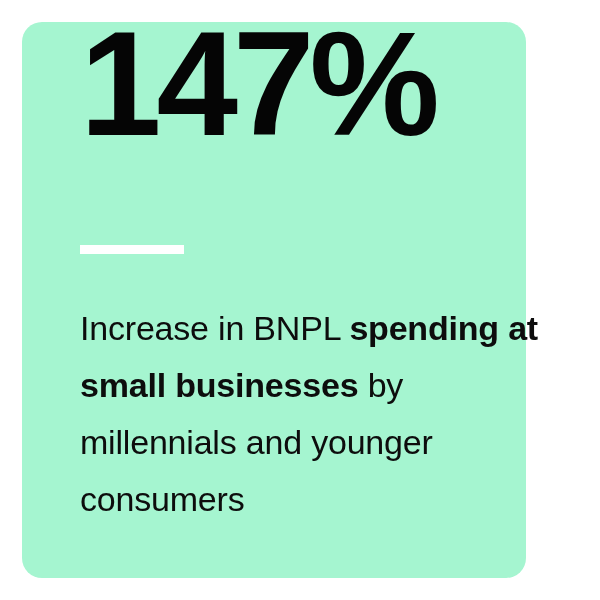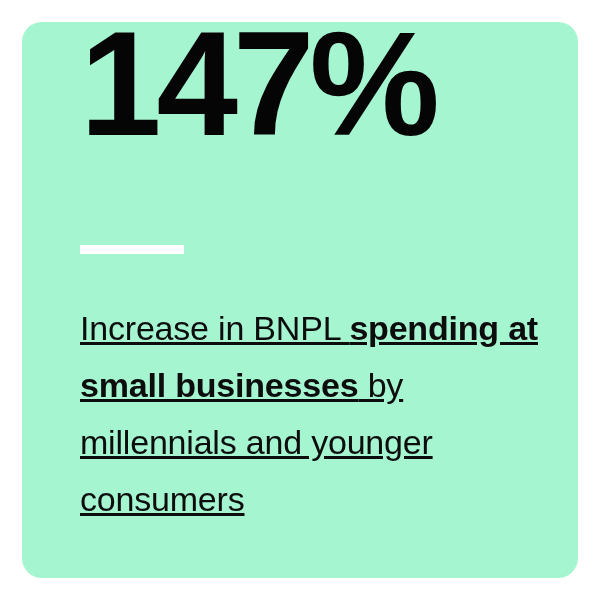--- a/index.html
+++ b/index.html
@@ -22,21 +22,21 @@
     width: 600px;
     height: 600px;
     background: #ffffff;
   }
 
   
   .card {
     position: absolute;
     left: 22px;
     top: 22px;
-    width: 556px;
+    width: 504px;
     height: 556px;
     background: #a5f5d0;
     border-radius: 20px;
     box-sizing: border-box;
   }
 
   
   .stat-value {
     position: absolute;
     left: 58px;          
@@ -70,21 +70,20 @@
     left: 58px;          
     top: 278px;          
     width: 486px;
     margin: 0;
     font-family: "Liberation Sans", "DejaVu Sans", sans-serif;
     font-weight: 400;
     font-size: 34px;
     line-height: 57px;
     letter-spacing: -0.2px;
     color: #0d0d0d;
-    text-decoration: underline;
   }
 
   .stat-desc .em {
     font-weight: 700;
   }
 </style>
 </head>
 <body>
 
 <div class="stage">

